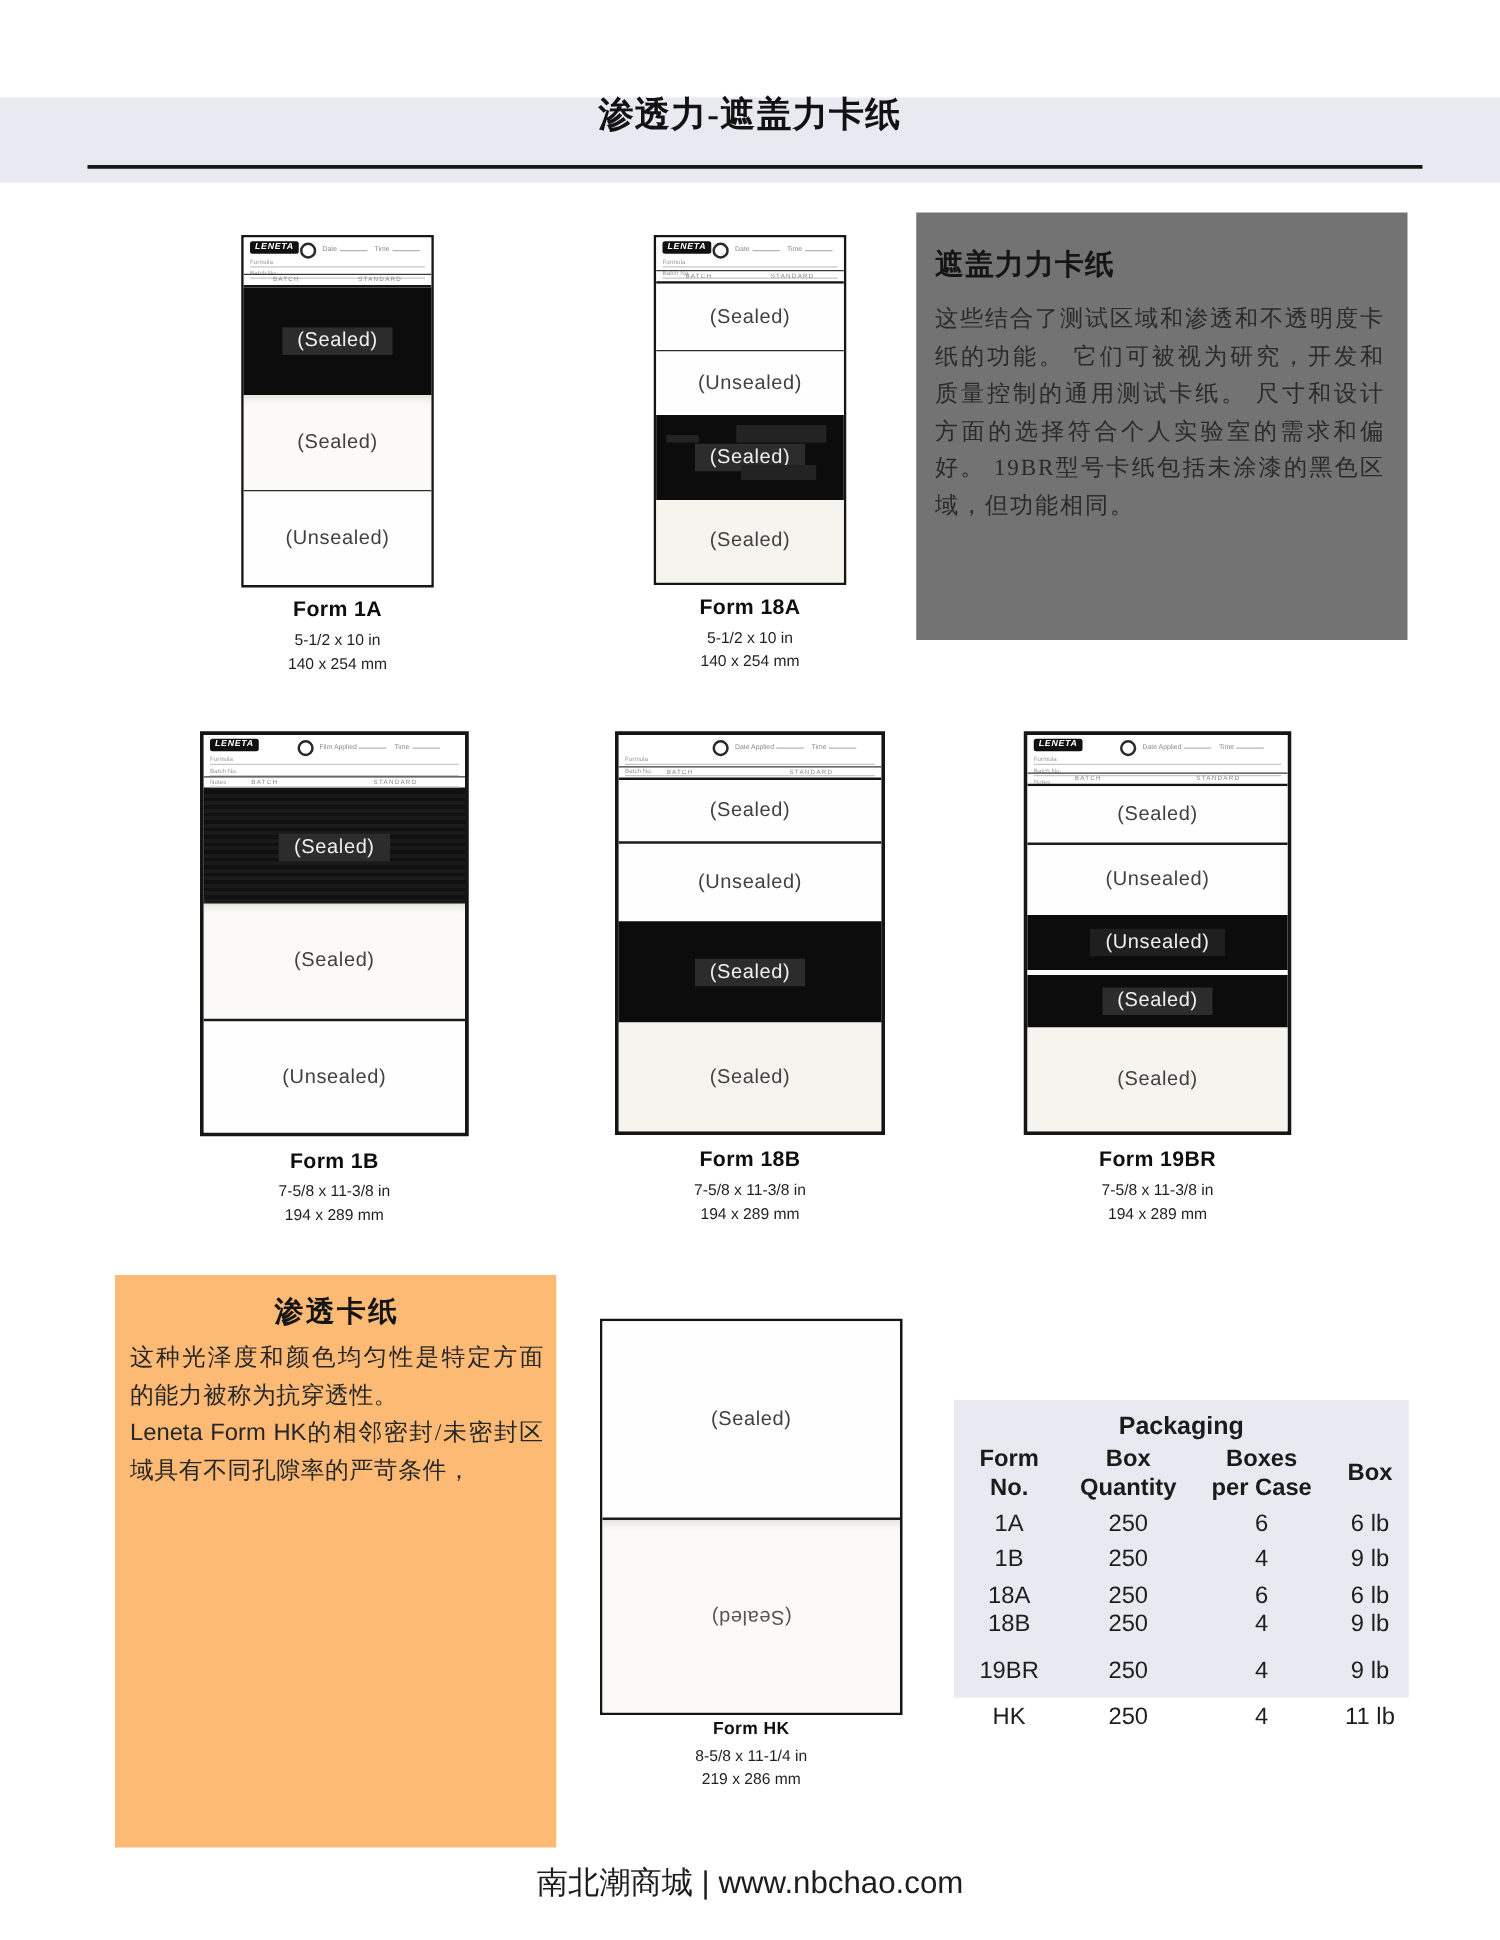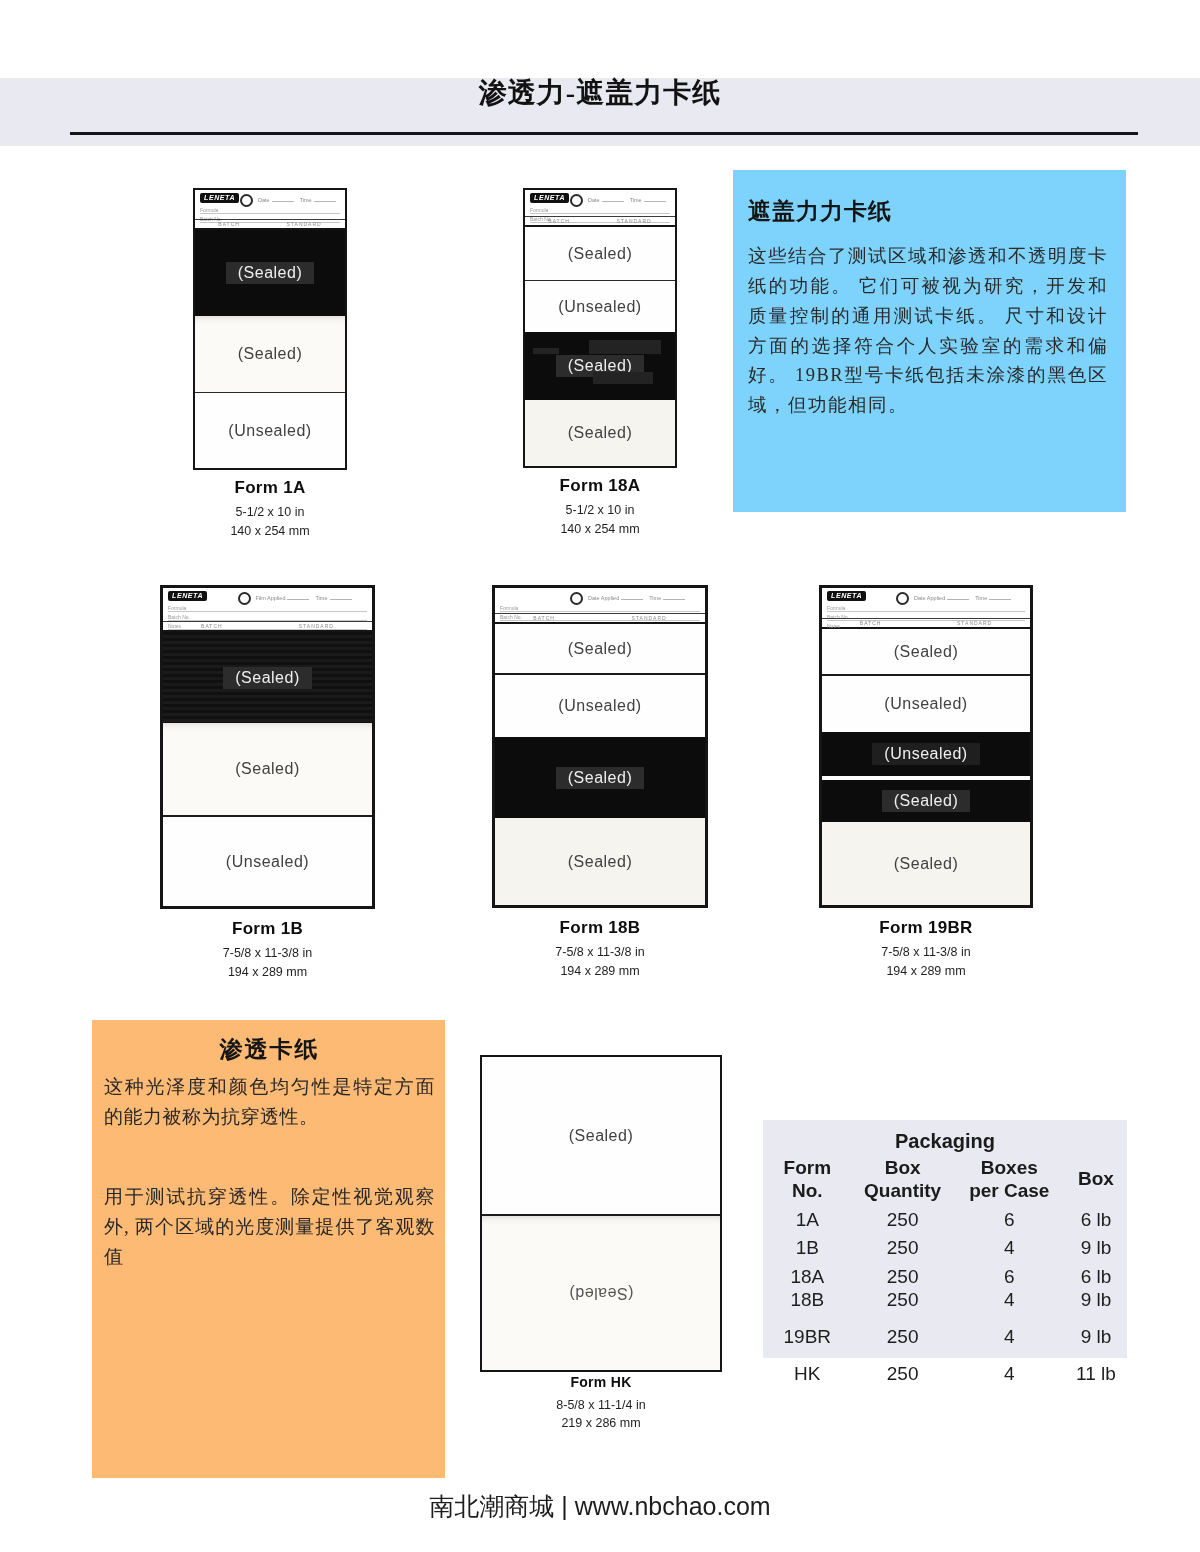--- a/index.html
+++ b/index.html
@@ -46,21 +46,21 @@
   .fields{position:absolute;left:5px;right:5px;top:15px;}
   .fline{height:8px;border-bottom:1px solid #c6c6c6;font-size:5px;color:#999;text-align:left;line-height:10px;}
   .strip{position:absolute;left:0;right:0;bottom:0;height:8px;border-top:1px solid #3a3a3a;
          display:flex;justify-content:space-around;align-items:center;font-size:5px;color:#8a8a8a;letter-spacing:1px;}
 
   .card-title{margin-top:8px;font:bold 17px/1.2 "Liberation Sans",sans-serif;color:#0e0e0e;letter-spacing:.3px;}
   .card-title.sm{font-size:14px;margin-top:2px;}
   .card-dims{margin-top:5px;font-size:12.5px;line-height:1.45;color:#1f1f1f;}
 
   
-  .opacity-panel{position:absolute;left:733px;top:170px;width:393px;height:342px;background:#7dd3fc;box-sizing:border-box;
+  .opacity-panel{position:absolute;left:733px;top:170px;width:393px;height:342px;background:#737373;box-sizing:border-box;
                  padding:28px 18px 0 15px;}
   .opacity-panel h2{margin:0 0 16px 0;font:bold 23px/1.2 "Liberation Serif",serif;color:#151515;letter-spacing:1px;}
   .opacity-panel p{margin:0;font:18.5px/1.62 "Liberation Serif",serif;color:#2a2a2a;
                    text-align:justify;letter-spacing:1.5px;}
 
   .penetration-panel{position:absolute;left:92px;top:1020px;width:353px;height:458px;background:#fdba74;
                      box-sizing:border-box;padding:16px 10px 0 12px;}
   .penetration-panel h2{margin:0 0 8px 0;text-align:center;font:bold 23px/1.2 "Liberation Serif",serif;
                         color:#151515;letter-spacing:2px;}
   .penetration-panel p{margin:0;font:19px/1.58 "Liberation Serif",serif;color:#272727;
@@ -273,21 +273,21 @@
     <div class="card-title" style="margin-top:10px;">Form 19BR</div>
     <div class="card-dims">
       <div>7-5/8 x 11-3/8 in</div>
       <div>194 x 289 mm</div>
     </div>
   </div>
 
   <div class="penetration-panel">
     <h2>渗透卡纸</h2>
     <p>这种光泽度和颜色均匀性是特定方面的能力被称为抗穿透性。</p>
-    <p class="gap">用于测试抗穿透性。除定性视觉观察外, 两个区域的光度测量提供了客观数值</p>
+    <p><span class="latin">Leneta Form HK</span><span>的相邻密封/未密封区域具有不同孔隙率的严苛条件，</span></p>
   </div>
 
   <div class="card-block" style="left:480px;top:1055px;width:242px;">
     <div class="card" style="width:242px;height:317px;">
       <div class="sec white" style="height:157px;">
         <span class="plain">(Sealed)</span>
       </div>
       <div class="sec shade line-top" style="flex:1;">
         <span class="plain flip">(Sealed)</span>
       </div>

